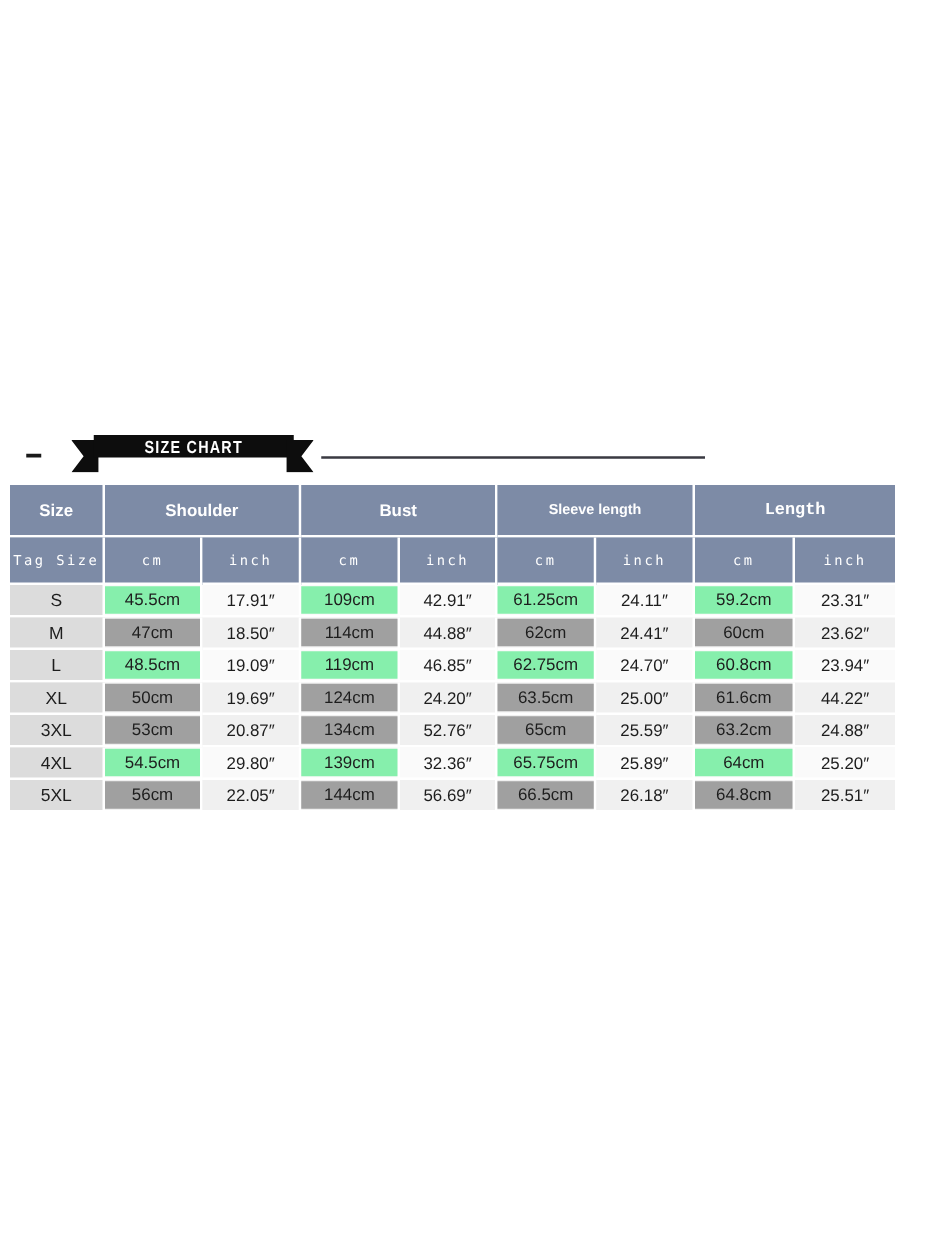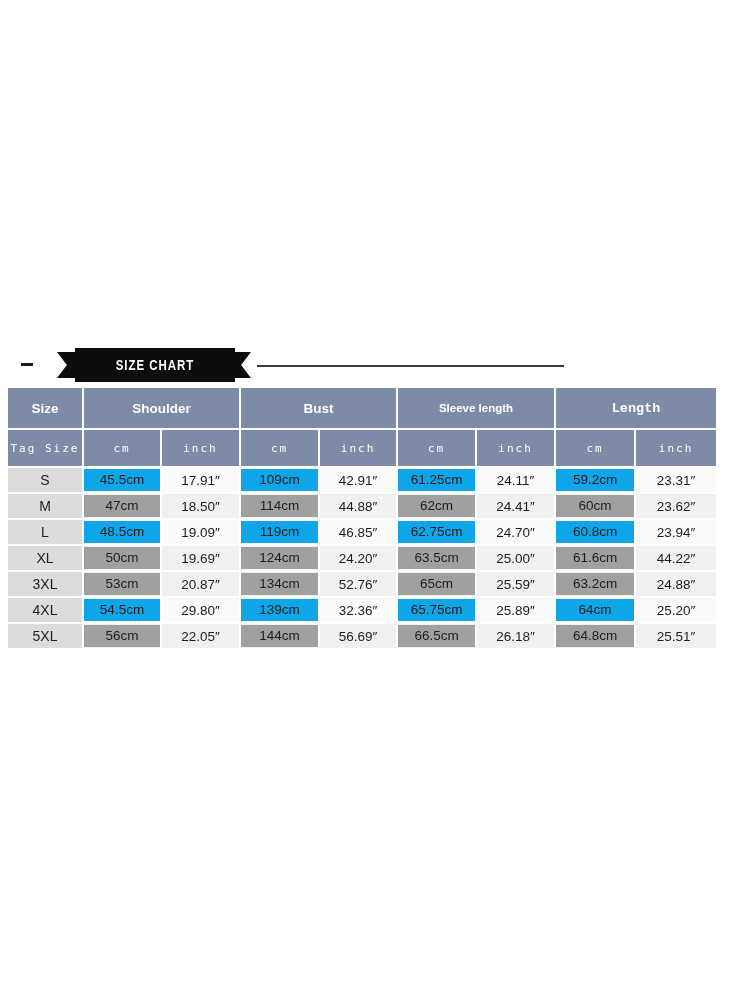--- a/index.html
+++ b/index.html
@@ -54,21 +54,21 @@
     width: 22px;
     height: 26px;
     background: #0d0d0d;
     clip-path: polygon(0% 0%, 100% 0%, 55% 50%, 100% 100%, 0% 100%);
   }
   .ribbon-body {
     position: absolute;
     left: 54px;
     top: 0px;
     width: 160px;
-    height: 34px;
+    height: 18px;
     background: #0d0d0d;
     display: flex;
     align-items: center;
     justify-content: center;
   }
   .ribbon-label {
     color: #ffffff;
     font-family: "Liberation Sans", sans-serif;
     font-size: 14px;
     font-weight: bold;
@@ -148,21 +148,21 @@
   td.inch-cell { background: #fafafa; }
   tbody tr.alt td.inch-cell { background: #f0f0f0; }
 
   td.cm-cell {
     background: #fafafa;
     padding: 0 4px;
   }
   tbody tr.alt td.cm-cell { background: #f0f0f0; }
   td.cm-cell .chip {
     display: block;
-    background: #0ea5e9;
+    background: #86efac;
     height: 22px;
     line-height: 22px;
   }
   tbody tr.alt td.cm-cell .chip { background: #a0a0a0; }
 </style>
 </head>
 <body>
 
 <div id="page">
 

